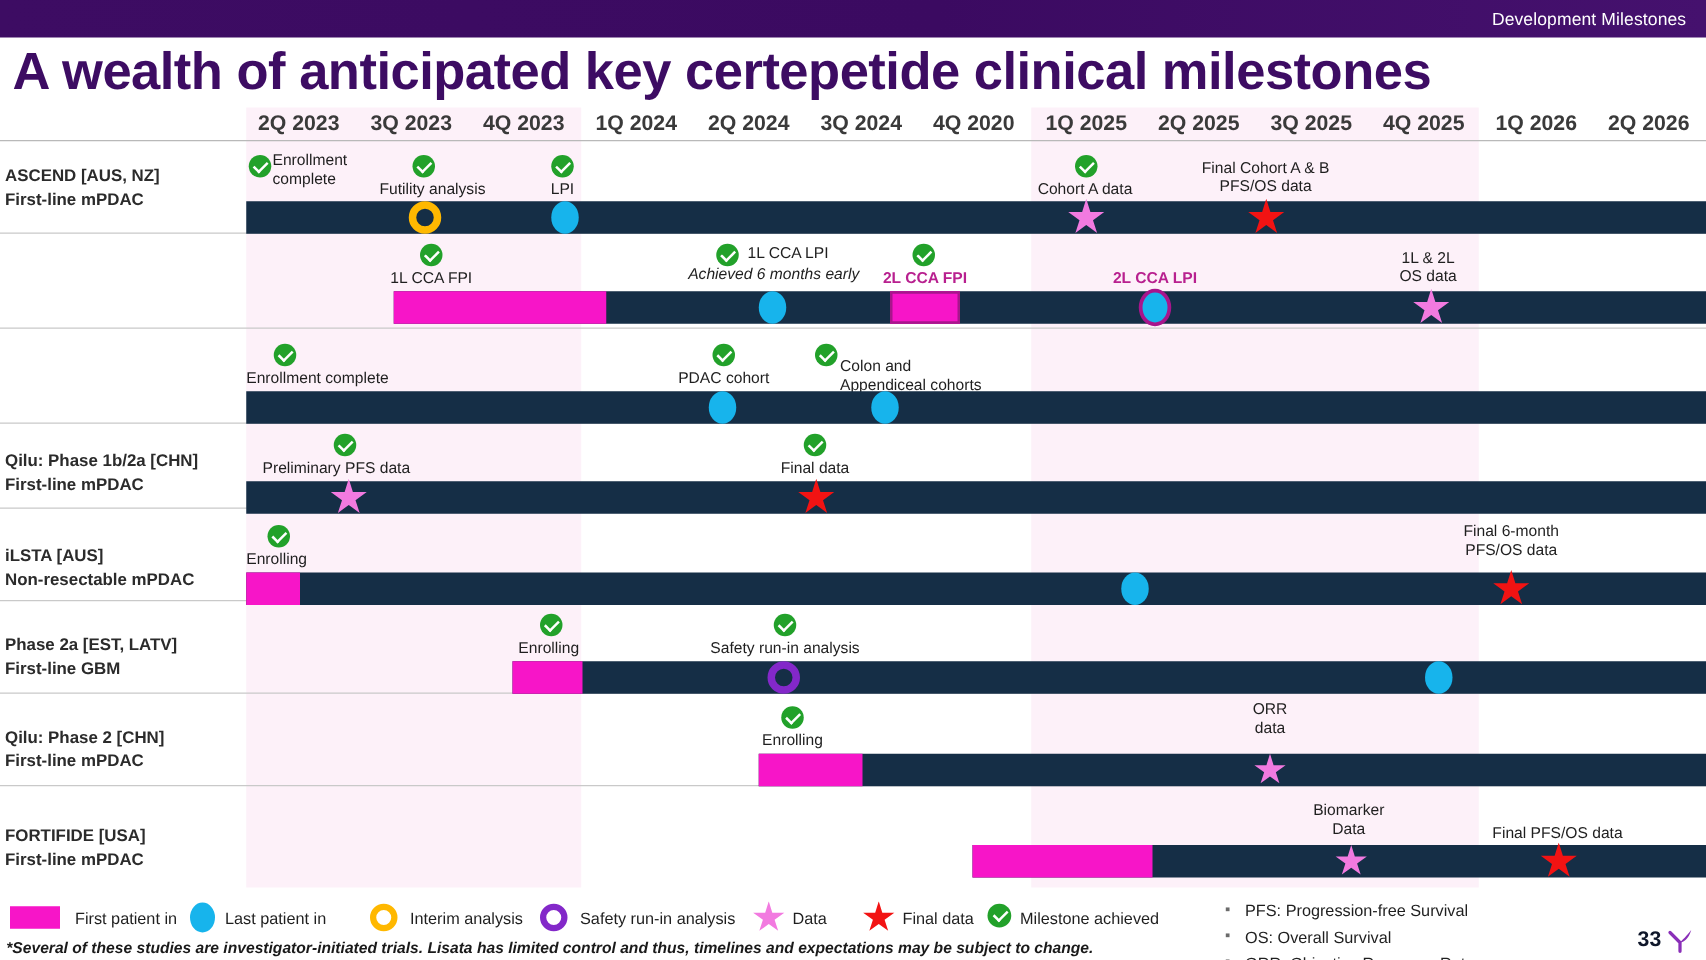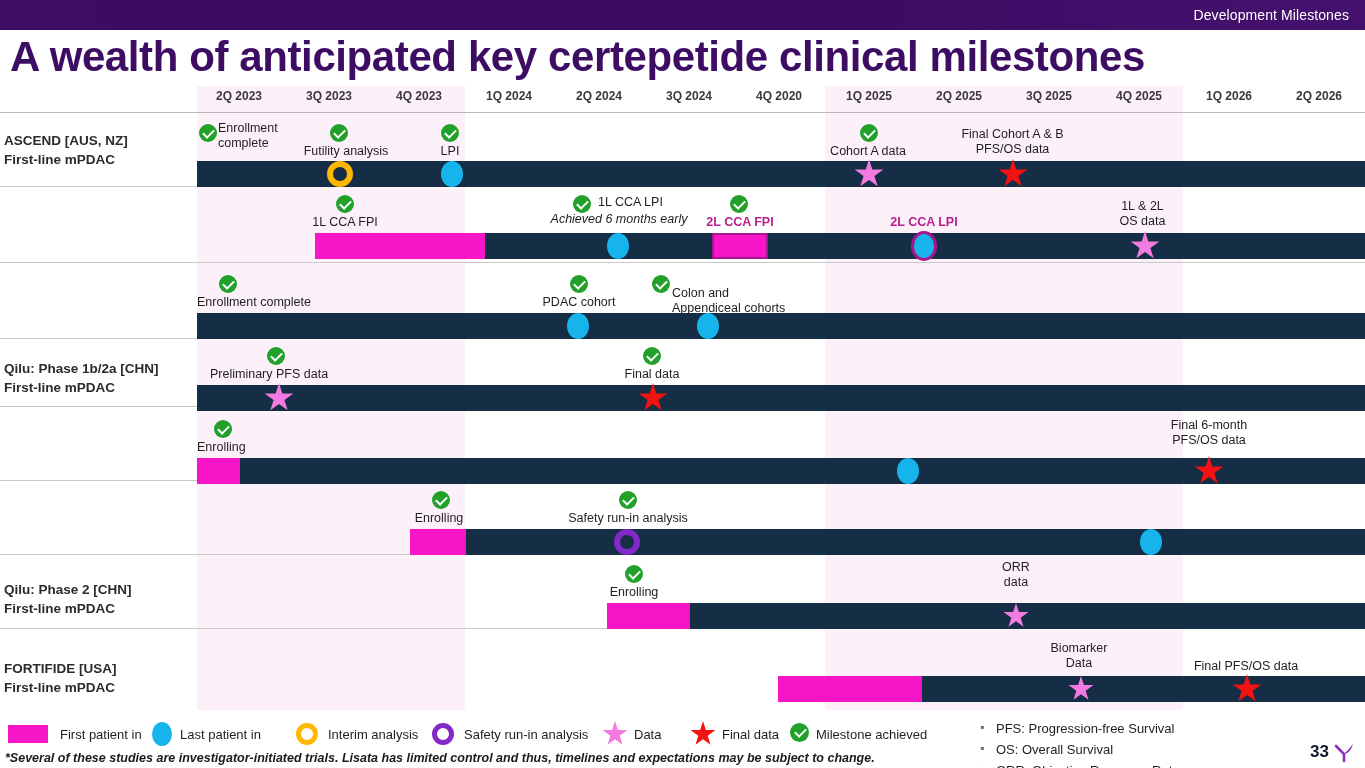--- a/index.html
+++ b/index.html
@@ -38,21 +38,21 @@
     background:#fdf1f9;
   }
   .band.b1{ left:197px; width:268px; }
   .band.b2{ left:825px; width:358px; }
 
   .qheader{
     position:absolute; left:0; top:0; width:1365px; height:26px;
   }
   .qh{
     position:absolute; top:3px; height:20px;
-    text-align:center; font-size:12px; font-weight:bold; color:#3a3a3a;
+    text-align:center; font-size:17px; font-weight:bold; color:#3a3a3a;
   }
   .qhline{
     position:absolute; left:0; top:26px; width:1365px; height:1px;
     background:#b9b9b9;
   }
 
   
   .row{
     position:absolute; left:0; width:1365px;
     border-bottom:1px solid #c9c9c9;
@@ -269,36 +269,44 @@
 
     <div class="mlabel" style="left:600px;top:28px;width:104px">Final data</div>
     <div class="chk" style="left:643px;top:8px"></div>
 
     <div class="track" style="left:197px;top:46px;width:1168px"></div>
     <div class="star pink" style="left:264px;top:44px"></div>
     <div class="star red" style="left:638px;top:44px"></div>
   </div>
 
   <div class="row" style="top:321px;height:74px">
+    <div class="row-label" style="top:28px">
+      <span>iLSTA [AUS]</span><br>
+      <span>Non-resectable mPDAC</span>
+    </div>
 
     <div class="mlabel left" style="left:197px;top:33px;width:80px">Enrolling</div>
     <div class="chk" style="left:214px;top:13px"></div>
 
     <div class="mlabel" style="left:1148px;top:11px;width:122px">
       <span>Final 6-month</span><br>
       <span>PFS/OS data</span>
     </div>
 
     <div class="track" style="left:197px;top:51px;width:1168px"></div>
     <div class="fpi" style="left:197px;top:51px;width:43px"></div>
     <div class="dot-lpi" style="left:897px;top:51px"></div>
     <div class="star red" style="left:1194px;top:49px"></div>
   </div>
 
   <div class="row" style="top:395px;height:74px">
+    <div class="row-label" style="top:25px">
+      <span>Phase 2a [EST, LATV]</span><br>
+      <span>First-line GBM</span>
+    </div>
 
     <div class="mlabel" style="left:400px;top:30px;width:78px">Enrolling</div>
     <div class="chk" style="left:432px;top:10px"></div>
 
     <div class="mlabel" style="left:552px;top:30px;width:152px">Safety run-in analysis</div>
     <div class="chk" style="left:619px;top:10px"></div>
 
     <div class="track" style="left:410px;top:48px;width:955px"></div>
     <div class="fpi" style="left:410px;top:48px;width:56px"></div>
     <div class="ring purple" style="left:614px;top:48px"></div>

